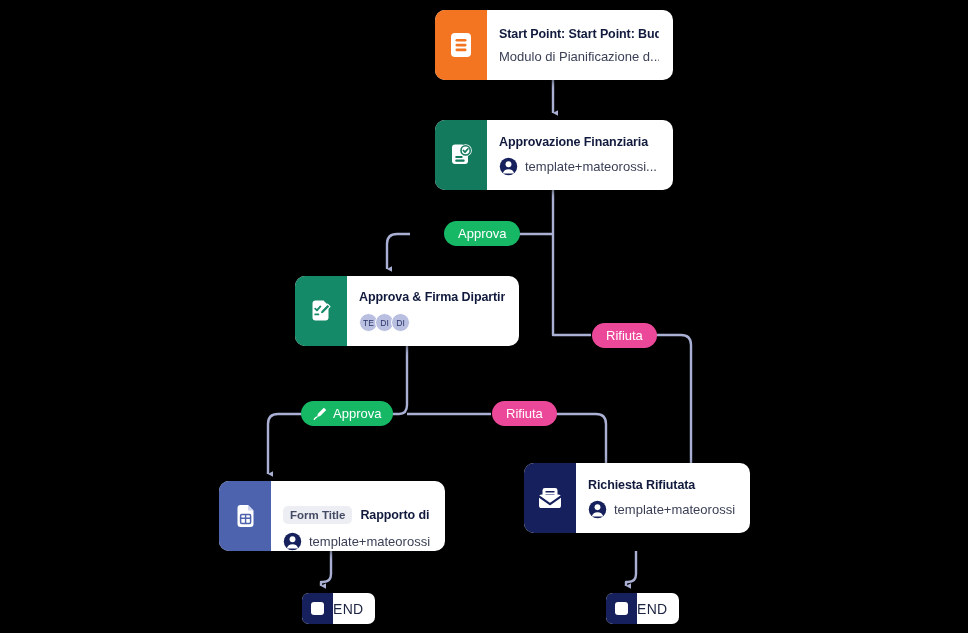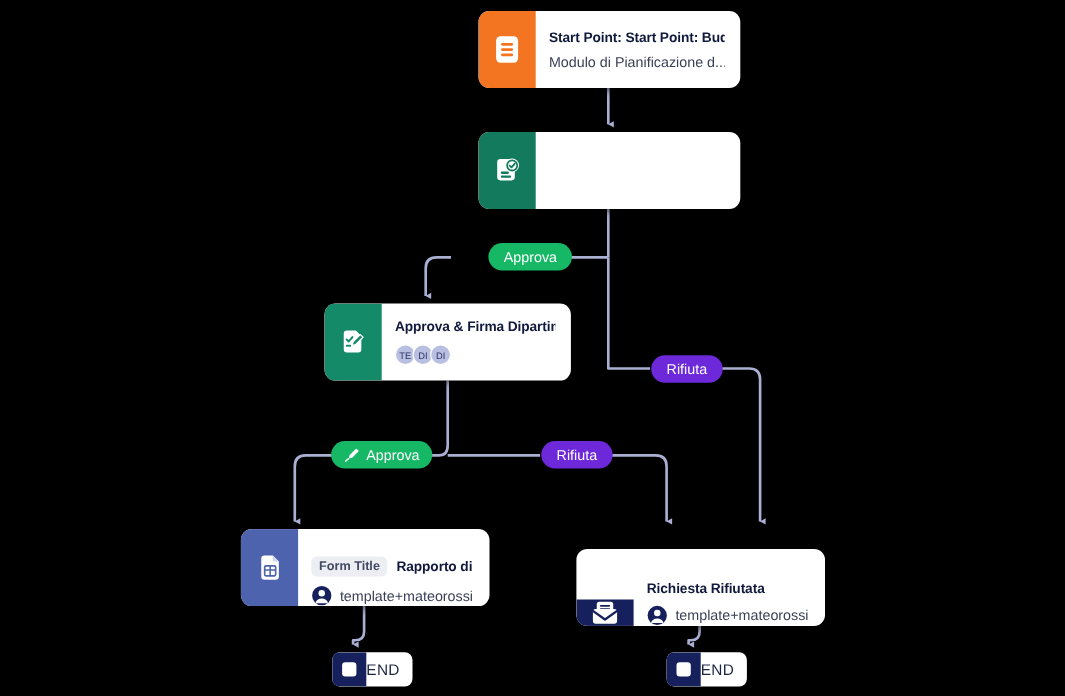--- a/index.html
+++ b/index.html
@@ -129,21 +129,21 @@
     align-items: center;
     justify-content: center;
     gap: 5px;
     padding: 0 14px;
     font-size: 13px;
     color: #ffffff;
     white-space: nowrap;
     box-sizing: border-box;
   }
   .pill-approve { background: #16b866; }
-  .pill-reject  { background: #6d28d9; }
+  .pill-reject  { background: #ec4899; }
   .pill svg { display: block; }
 
   
   .end-node {
     position: absolute;
     height: 31px;
     display: flex;
     align-items: center;
     background: #ffffff;
     border-radius: 7px;
@@ -228,20 +228,31 @@
     <div class="node-icon" style="background:#147a5e;">
       <svg width="26" height="26" viewBox="0 0 26 26">
         <path d="M4 5.5a3 3 0 0 1 3-3h7.5l5.5 5.5v11a3 3 0 0 1-3 3H7a3 3 0 0 1-3-3z" fill="#ffffff"></path>
         <rect x="7.2" y="14" width="7.5" height="2.1" rx="1.05" fill="#147a5e"></rect>
         <rect x="7.2" y="17.6" width="9.5" height="2.1" rx="1.05" fill="#147a5e"></rect>
         <circle cx="17.6" cy="8.4" r="6.2" fill="#ffffff"></circle>
         <circle cx="17.6" cy="8.4" r="4.6" fill="none" stroke="#147a5e" stroke-width="1.6"></circle>
         <path d="M15.4 8.5 L17.0 10.1 L20.0 6.8" fill="none" stroke="#147a5e" stroke-width="1.7" stroke-linecap="round" stroke-linejoin="round"></path>
       </svg>
     </div>
+    <div class="node-body">
+      <div class="node-title">Approvazione Finanziaria</div>
+      <div class="node-sub">
+        <svg class="person-ico" viewBox="0 0 20 20">
+          <circle cx="10" cy="10" r="9.2" fill="#16205c"></circle>
+          <circle cx="10" cy="7.6" r="3.1" fill="#ffffff"></circle>
+          <path d="M3.9 17.3a6.4 6.4 0 0 1 12.2 0z" fill="#ffffff"></path>
+        </svg>
+        <span class="node-sub-text">template+mateorossi...</span>
+      </div>
+    </div>
   </div>
 
   <div class="node" style="left:295px; top:276px; width:224px; height:70px;">
     <div class="node-icon" style="background:#148a69;">
       <svg width="26" height="26" viewBox="0 0 26 26">
         <path d="M4.5 5.5a3 3 0 0 1 3-3h8l5 5v12a3 3 0 0 1-3 3h-10a3 3 0 0 1-3-3z" fill="#ffffff"></path>
         <path d="M7.2 10.6 L9.0 12.4 L12.4 8.4" fill="none" stroke="#148a69" stroke-width="1.8" stroke-linecap="round" stroke-linejoin="round"></path>
         <path d="M7.2 16.4 L10.4 16.4" stroke="#148a69" stroke-width="1.8" stroke-linecap="round"></path>
         <path d="M19.6 6.2 L13.0 12.8 L12.2 16.0 L15.4 15.2 L22.0 8.6 Z" fill="#148a69" stroke="#ffffff" stroke-width="1.1" stroke-linejoin="round"></path>
       </svg>
@@ -274,21 +285,21 @@
         <svg class="person-ico" viewBox="0 0 20 20">
           <circle cx="10" cy="10" r="9.2" fill="#16205c"></circle>
           <circle cx="10" cy="7.6" r="3.1" fill="#ffffff"></circle>
           <path d="M3.9 17.3a6.4 6.4 0 0 1 12.2 0z" fill="#ffffff"></path>
         </svg>
         <span class="node-sub-text">template+mateorossi...</span>
       </div>
     </div>
   </div>
 
-  <div class="node" style="left:524px; top:499px; width:226px; height:70px;align-items:flex-end;">
+  <div class="node" style="left:524px; top:463px; width:226px; height:70px;">
     <div class="node-icon" style="background:#16205c;">
       <svg width="28" height="24" viewBox="0 0 28 24">
         <rect x="6.5" y="2" width="15" height="10" rx="2.4" fill="#ffffff"></rect>
         <rect x="9.3" y="5.0" width="9.4" height="1.5" rx="0.75" fill="#16205c"></rect>
         <rect x="9.3" y="8.0" width="9.4" height="1.5" rx="0.75" fill="#16205c"></rect>
         <path d="M3 11.2a2.6 2.6 0 0 1 2.6-2.6h16.8a2.6 2.6 0 0 1 2.6 2.6v8.2a2.6 2.6 0 0 1-2.6 2.6H5.6A2.6 2.6 0 0 1 3 19.4z" fill="#ffffff"></path>
         <path d="M3.3 10.6 L14 18.2 L24.7 10.6" fill="none" stroke="#16205c" stroke-width="2.1" stroke-linejoin="round" stroke-linecap="round"></path>
       </svg>
     </div>
     <div class="node-body">

